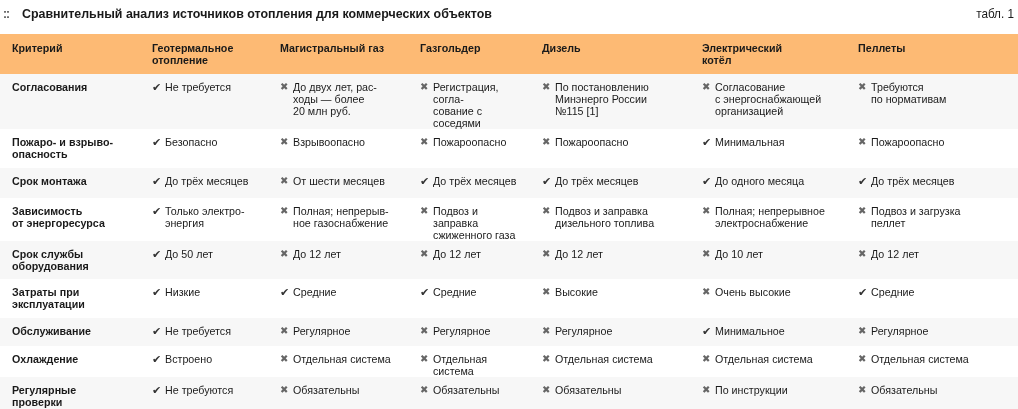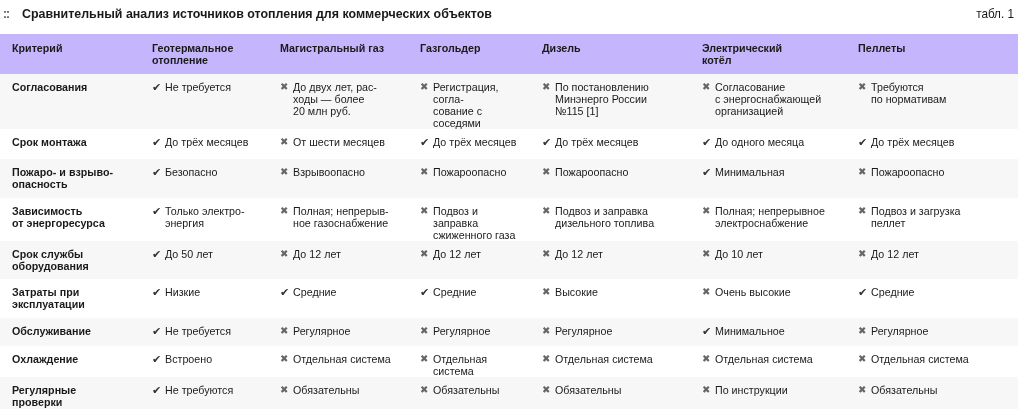--- a/index.html
+++ b/index.html
@@ -3,21 +3,21 @@
 <meta charset="utf-8">
 <style>
   html, body { margin: 0; padding: 0; background: #ffffff; }
   body { width: 1018px; height: 409px; overflow: hidden; font-family: "Liberation Sans", "DejaVu Sans", sans-serif; color: #1a1a1a; }
   .caption { position: relative; height: 34px; }
   .caption .dots { position: absolute; left: 3px; top: 7px; font-size: 12px; font-weight: bold; color: #555; letter-spacing: -1px; }
   .caption .title { position: absolute; left: 22px; top: 6px; font-size: 13.5px; font-weight: bold; color: #1a1a1a; transform: scaleX(0.92); transform-origin: left; white-space: nowrap; }
   .caption .num { position: absolute; right: 4px; top: 6px; font-size: 13px; color: #1a1a1a; transform: scaleX(0.9); transform-origin: right; }
   table { border-collapse: collapse; width: 1018px; table-layout: fixed; }
   th, td { text-align: left; vertical-align: top; font-size: 11.5px; line-height: 12px; padding: 7px 4px 0 12px; }
-  thead tr { background: #c4b5fd; height: 40px; }
+  thead tr { background: #fdba74; height: 40px; }
   th { font-weight: bold; padding-top: 8px; }
   tbody tr:nth-child(odd) { background: #f7f7f7; }
   tbody tr:nth-child(even) { background: #ffffff; }
   td.crit { font-weight: bold; }
   .cell { display: flex; align-items: flex-start; }
   .mark { width: 13px; flex: 0 0 13px; font-size: 11px; color: #444; line-height: 12px; }
   .mark.yes { color: #333; }
   .mark.no { color: #666; font-size: 10px; }
   .val { white-space: pre-line; transform: scaleX(0.93); transform-origin: left; }
 </style>
@@ -94,59 +94,20 @@
           </div>
         </td>
         <td>
           <div class="cell">
             <span class="mark no">✖</span>
             <span class="val">Требуются
 по нормативам</span>
           </div>
         </td>
       </tr>
-      <tr style="height: 30px;">
-        <td class="crit"><span class="val" style="display: inline-block;">Срок монтажа</span></td>
-        <td>
-          <div class="cell">
-            <span class="mark yes">✔</span>
-            <span class="val">До трёх месяцев</span>
-          </div>
-        </td>
-        <td>
-          <div class="cell">
-            <span class="mark no">✖</span>
-            <span class="val">От шести месяцев</span>
-          </div>
-        </td>
-        <td>
-          <div class="cell">
-            <span class="mark yes">✔</span>
-            <span class="val">До трёх месяцев</span>
-          </div>
-        </td>
-        <td>
-          <div class="cell">
-            <span class="mark yes">✔</span>
-            <span class="val">До трёх месяцев</span>
-          </div>
-        </td>
-        <td>
-          <div class="cell">
-            <span class="mark yes">✔</span>
-            <span class="val">До одного месяца</span>
-          </div>
-        </td>
-        <td>
-          <div class="cell">
-            <span class="mark yes">✔</span>
-            <span class="val">До трёх месяцев</span>
-          </div>
-        </td>
-      </tr>
       <tr style="height: 39px;">
         <td class="crit"><span class="val" style="display: inline-block;">Пожаро- и взрыво-
 опасность</span></td>
         <td>
           <div class="cell">
             <span class="mark yes">✔</span>
             <span class="val">Безопасно</span>
           </div>
         </td>
         <td>
@@ -170,20 +131,59 @@
         <td>
           <div class="cell">
             <span class="mark yes">✔</span>
             <span class="val">Минимальная</span>
           </div>
         </td>
         <td>
           <div class="cell">
             <span class="mark no">✖</span>
             <span class="val">Пожароопасно</span>
+          </div>
+        </td>
+      </tr>
+      <tr style="height: 30px;">
+        <td class="crit"><span class="val" style="display: inline-block;">Срок монтажа</span></td>
+        <td>
+          <div class="cell">
+            <span class="mark yes">✔</span>
+            <span class="val">До трёх месяцев</span>
+          </div>
+        </td>
+        <td>
+          <div class="cell">
+            <span class="mark no">✖</span>
+            <span class="val">От шести месяцев</span>
+          </div>
+        </td>
+        <td>
+          <div class="cell">
+            <span class="mark yes">✔</span>
+            <span class="val">До трёх месяцев</span>
+          </div>
+        </td>
+        <td>
+          <div class="cell">
+            <span class="mark yes">✔</span>
+            <span class="val">До трёх месяцев</span>
+          </div>
+        </td>
+        <td>
+          <div class="cell">
+            <span class="mark yes">✔</span>
+            <span class="val">До одного месяца</span>
+          </div>
+        </td>
+        <td>
+          <div class="cell">
+            <span class="mark yes">✔</span>
+            <span class="val">До трёх месяцев</span>
           </div>
         </td>
       </tr>
       <tr style="height: 38px;">
         <td class="crit"><span class="val" style="display: inline-block;">Зависимость
 от энергоресурса</span></td>
         <td>
           <div class="cell">
             <span class="mark yes">✔</span>
             <span class="val">Только электро-

